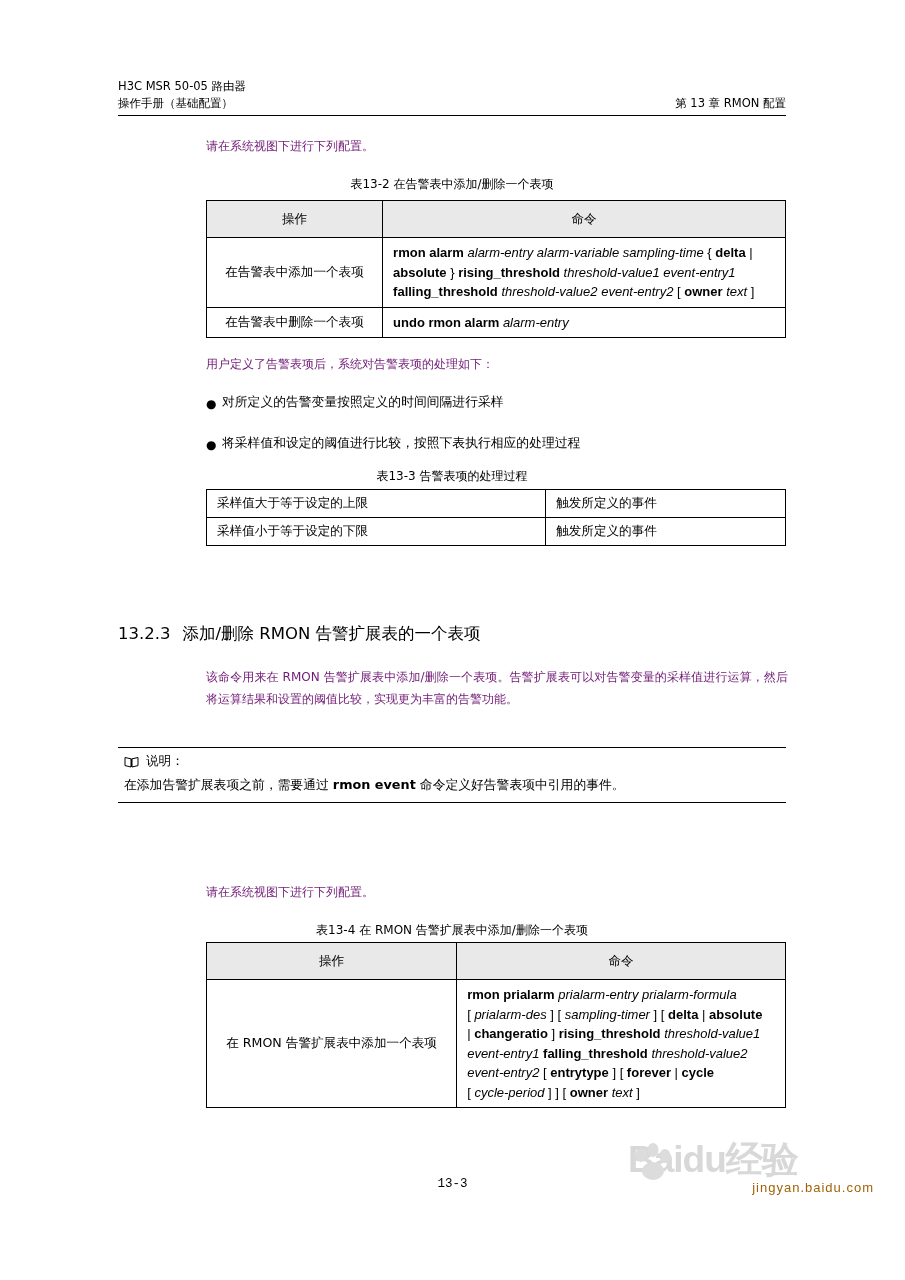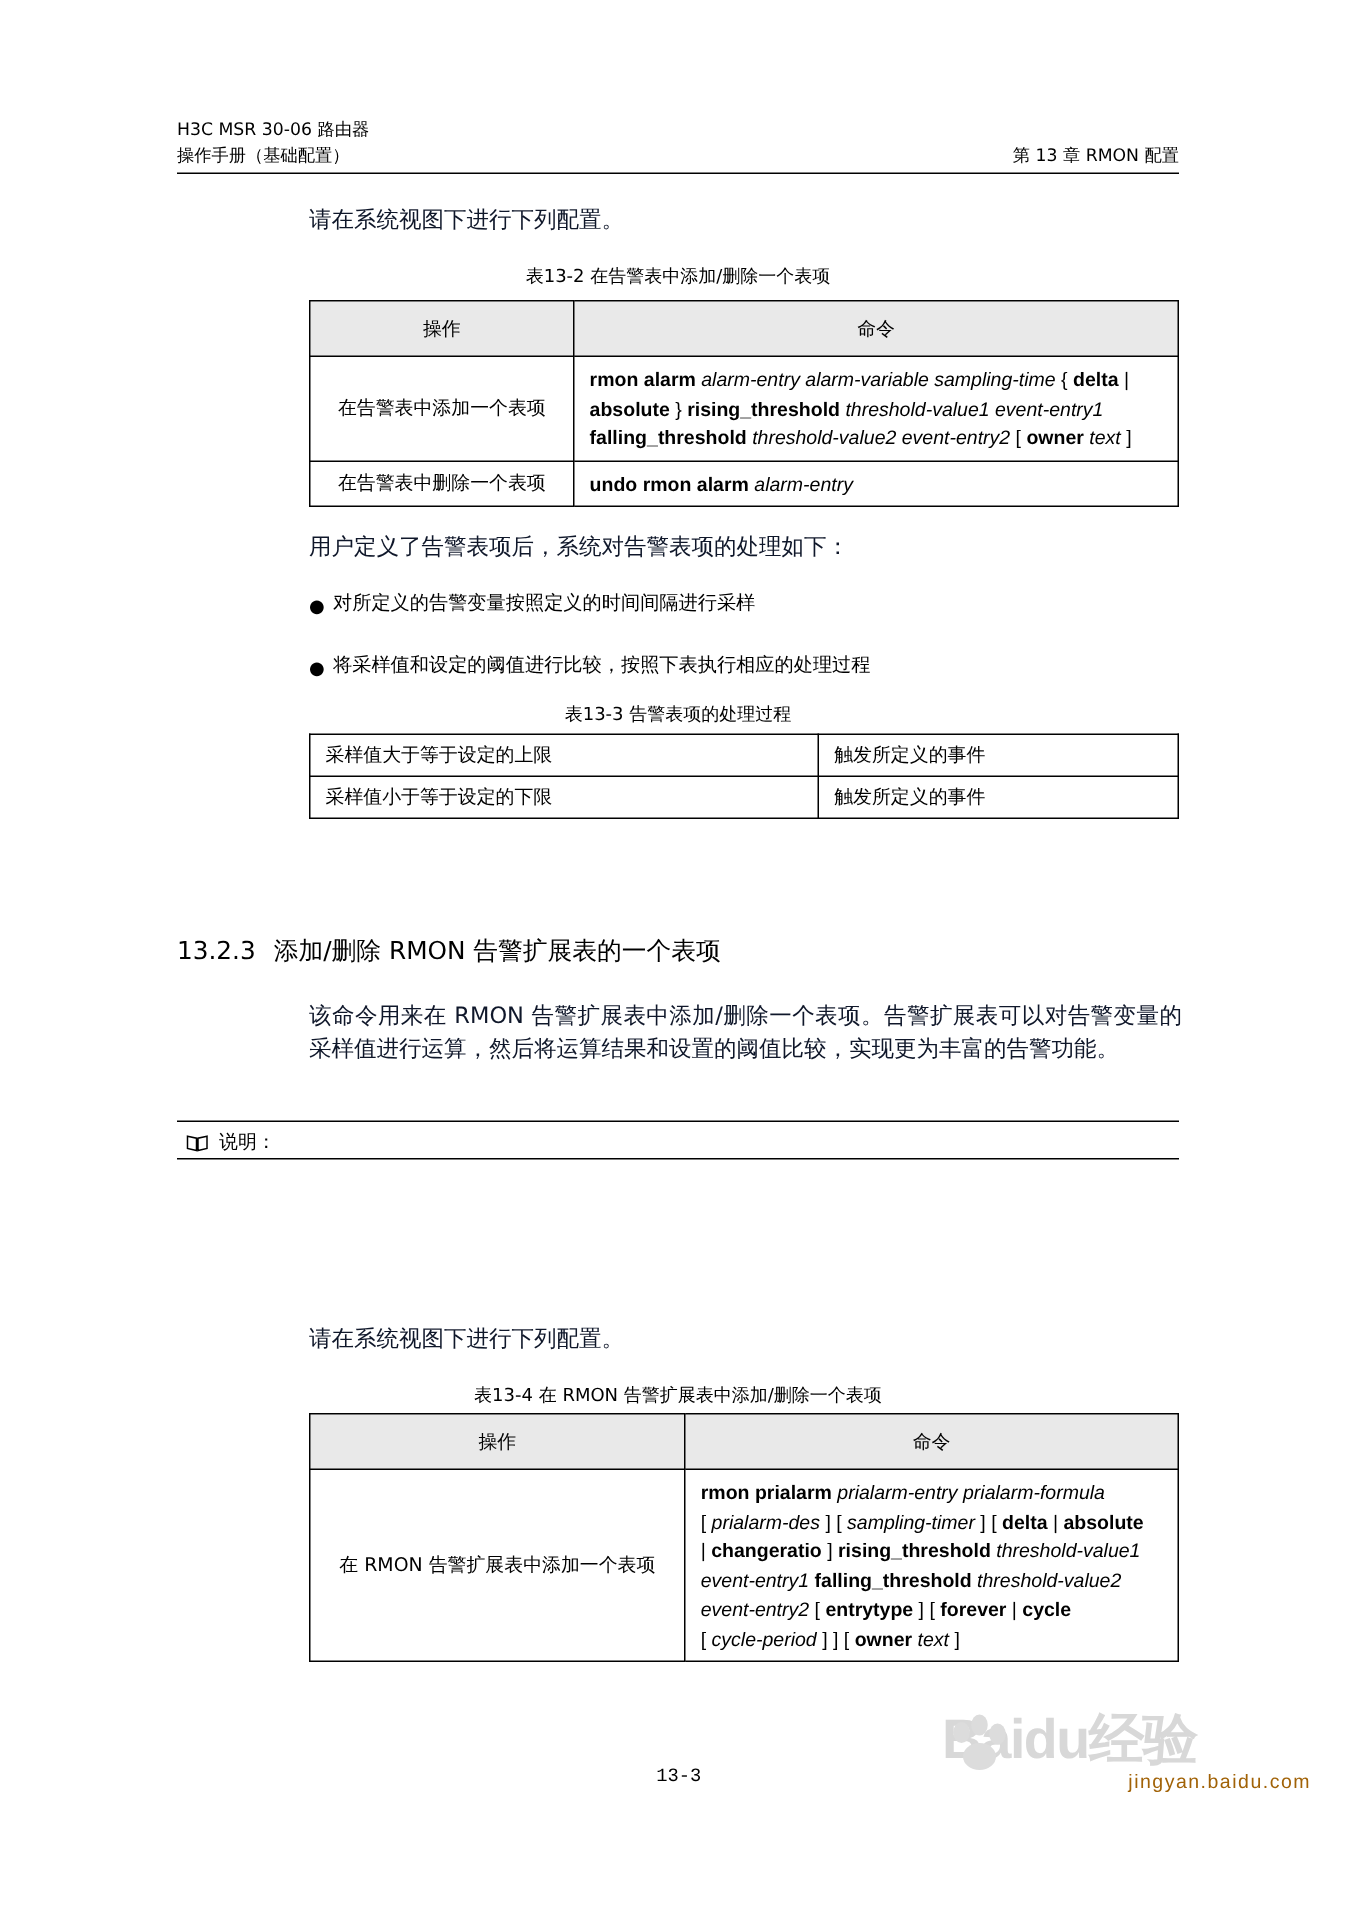--- a/index.html
+++ b/index.html
@@ -39,23 +39,23 @@
   .header-right {
     font-family: "DejaVu Sans", sans-serif;
     font-size: 11.5px;
     padding-bottom: 1px;
   }
 
   
   .body-text {
     position: absolute;
     font-family: "DejaVu Sans", sans-serif;
-    font-size: 15px;
+    font-size: 12px;
     line-height: 22px;
-    color: #0f172a;
+    color: #701a75;
   }
   .bullet-row {
     position: absolute;
     display: flex;
     align-items: flex-start;
     font-family: "DejaVu Sans", sans-serif;
     font-size: 12.8px;
   }
   .bullet-dot {
     width: 16px;
@@ -195,21 +195,21 @@
     height: 42px;
   }
 </style>
 </head>
 <body>
 
 <div class="page">
 
   <div class="header">
     <div class="header-left">
-      <div class="l1">H3C MSR 30-06 路由器</div>
+      <div class="l1">H3C MSR 50-05 路由器</div>
       <div class="l2">操作手册（基础配置）</div>
     </div>
     <div class="header-right">第 13 章  RMON 配置</div>
   </div>
 
   <div class="body-text" style="left:206px; top:135px; width:580px;">请在系统视图下进行下列配置。</div>
 
   <div class="tbl-caption" style="top:176px;">表13-2  在告警表中添加/删除一个表项</div>
 
   <table class="doc" style="left:206px; top:200px; width:580px;">
@@ -266,20 +266,21 @@
     <div class="title">
       <span class="book-icon">
         <svg width="15" height="12" viewBox="0 0 15 12">
           <path d="M1 1.5 L7 2.8 L7 11 L1 9.6 Z" fill="none" stroke="#000" stroke-width="1"></path>
           <path d="M14 1.5 L8 2.8 L8 11 L14 9.6 Z" fill="none" stroke="#000" stroke-width="1"></path>
           <line x1="7.5" y1="2.8" x2="7.5" y2="11" stroke="#000" stroke-width="1"></line>
         </svg>
       </span>
       <span>说明：</span>
     </div>
+    <div class="body">在添加告警扩展表项之前，需要通过 <span class="b">rmon  event</span> 命令定义好告警表项中引用的事件。</div>
     <div class="rule"></div>
   </div>
 
   <div class="body-text" style="left:206px; top:881px; width:580px;">请在系统视图下进行下列配置。</div>
 
   <div class="tbl-caption" style="top:922px;">表13-4  在 RMON 告警扩展表中添加/删除一个表项</div>
 
   <table class="doc" style="left:206px; top:942px; width:580px;">
     <tbody>
         <tr>

